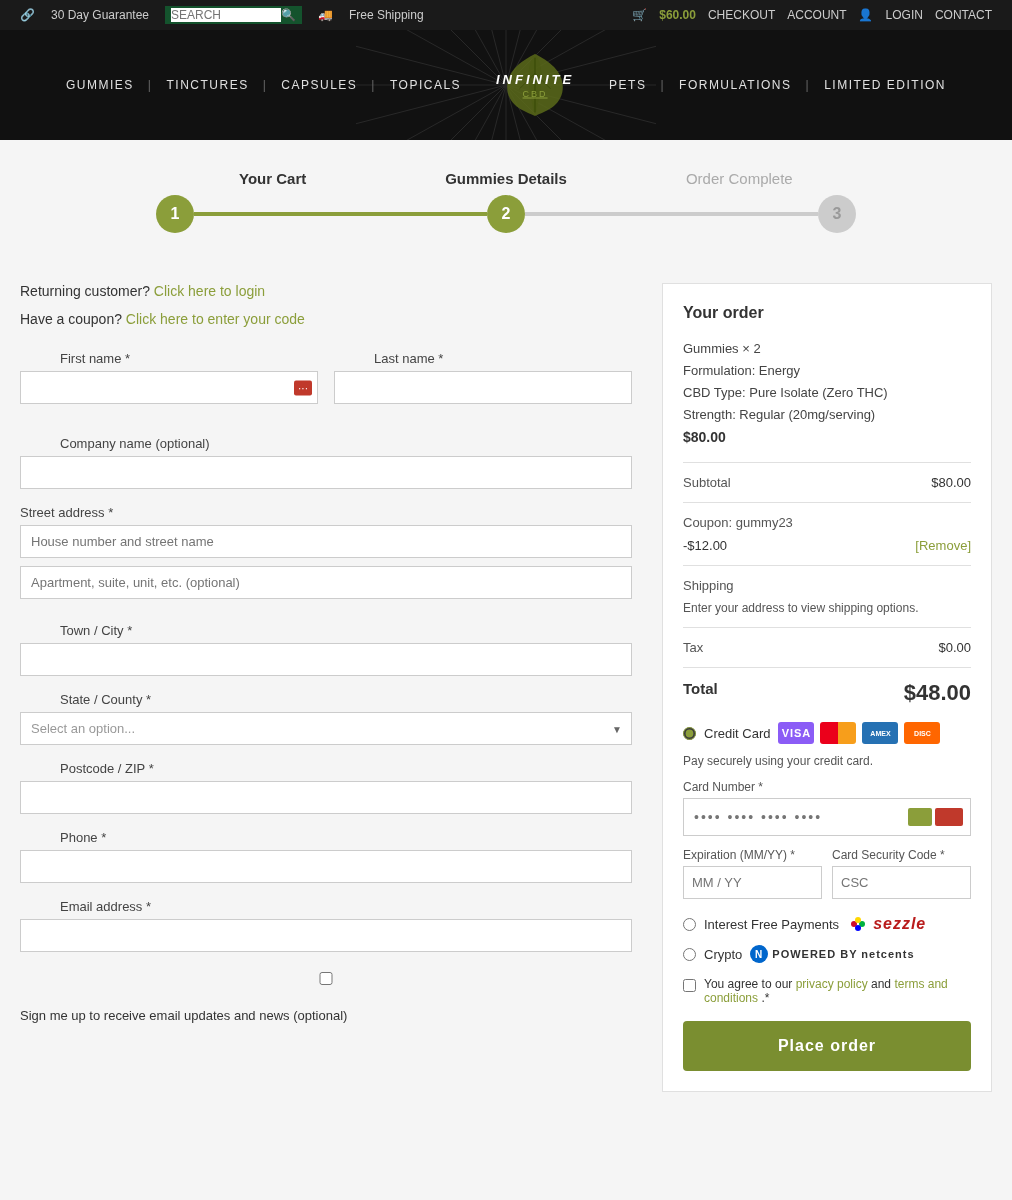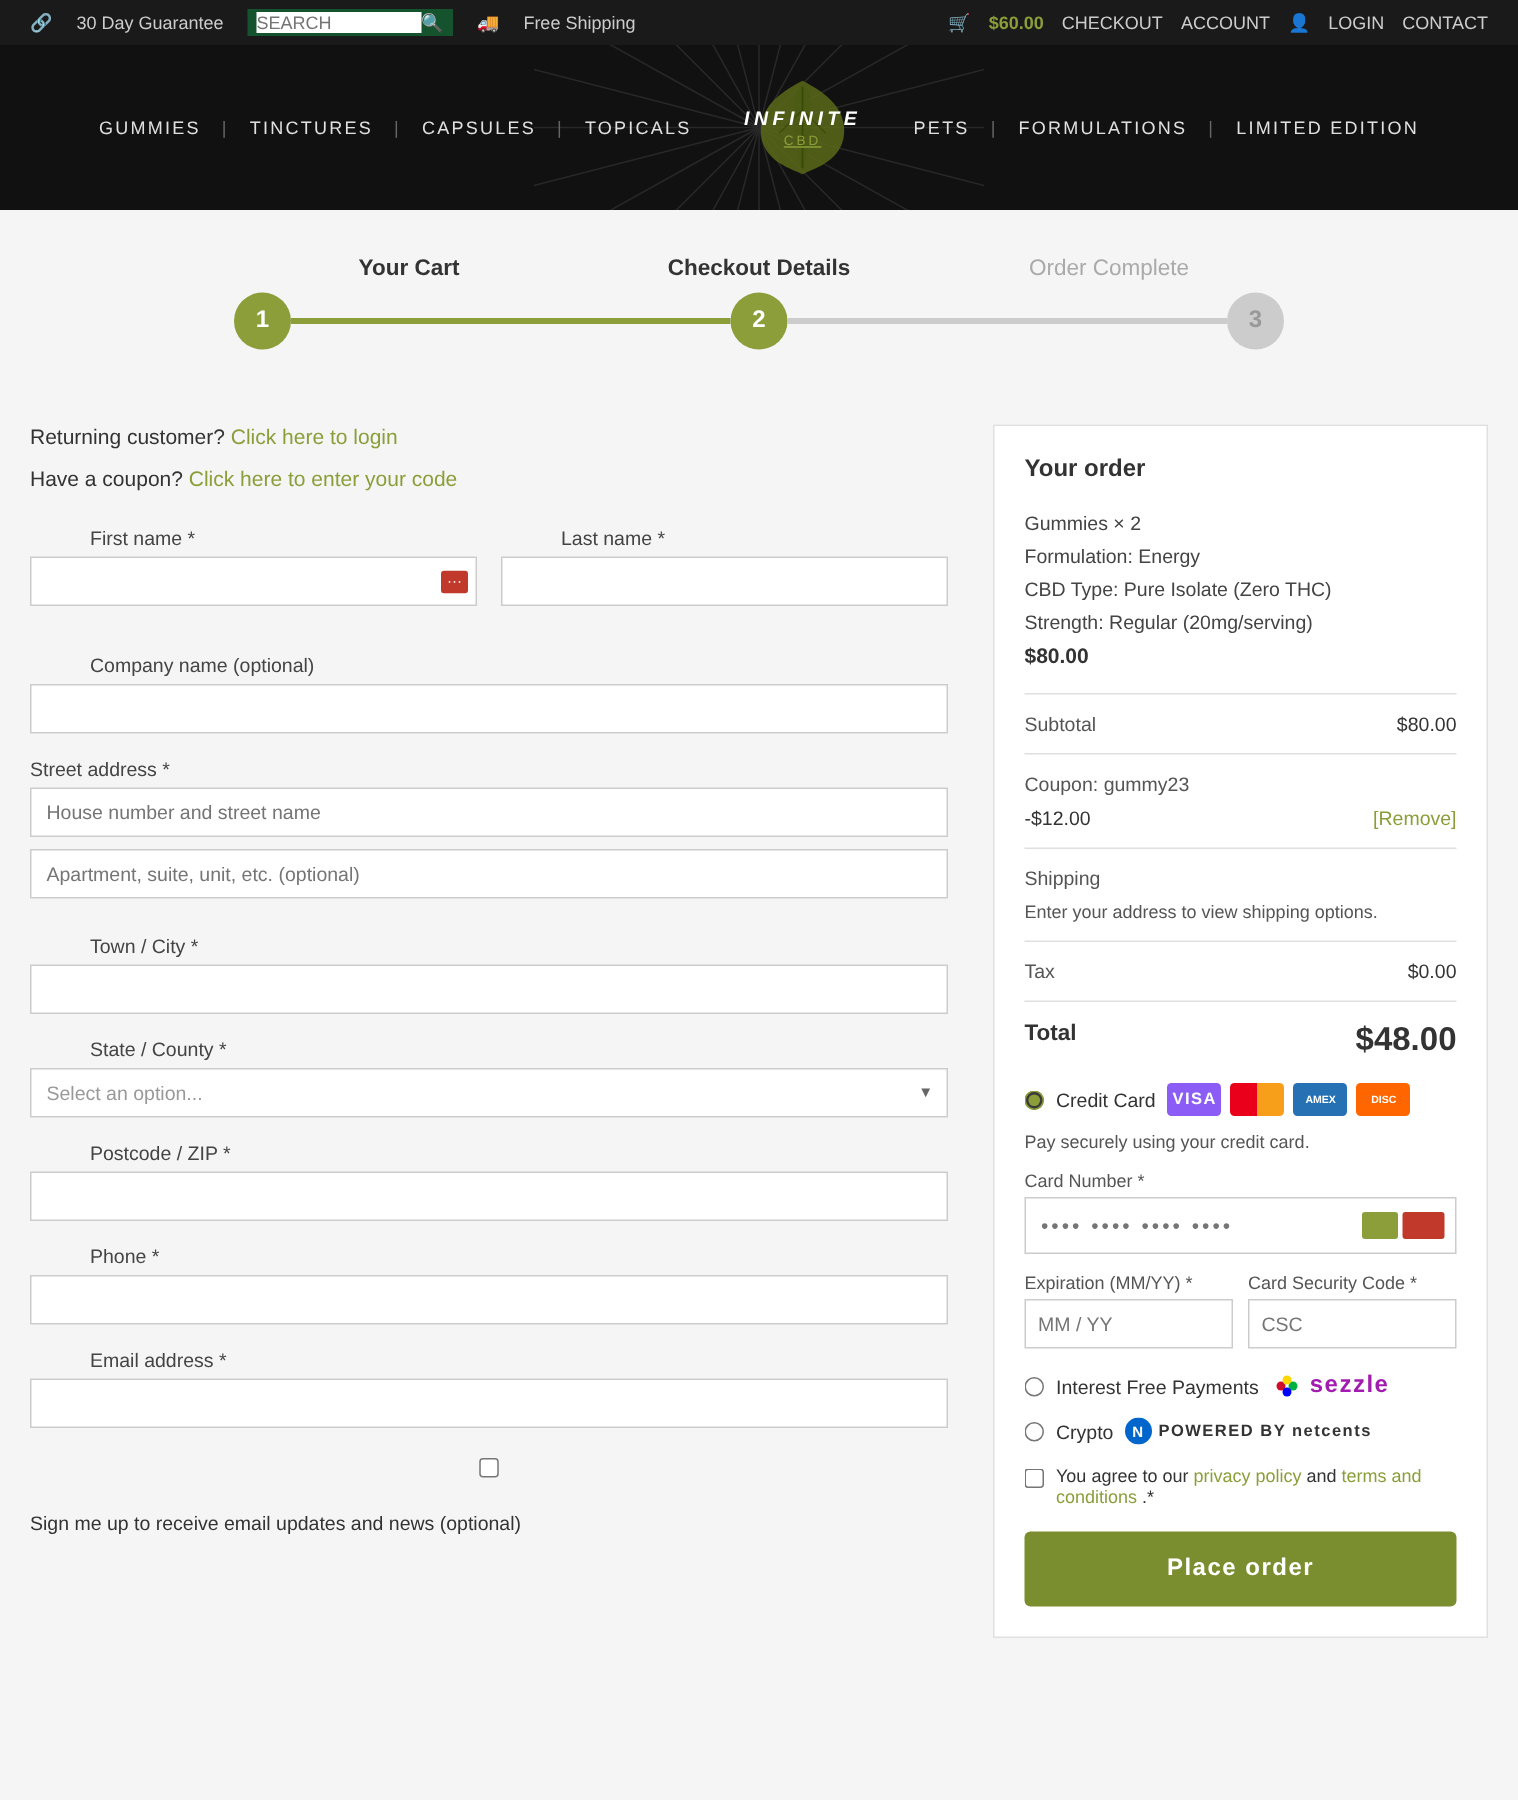--- a/index.html
+++ b/index.html
@@ -404,21 +404,21 @@
       <span>FORMULATIONS</span>
       <span class="sep">|</span>
       <span>LIMITED EDITION</span>
     </div>
   </nav>
 </div>
 
 <div class="progress-section">
   <div class="progress-labels">
     <div class="step-label" style="text-align:center;">Your Cart</div>
-    <div class="step-label" style="text-align:center;">Checkout Details</div>
+    <div class="step-label" style="text-align:center;">Gummies Details</div>
     <div class="step-label inactive" style="text-align:center;">Order Complete</div>
   </div>
   <div class="steps-row">
     <div class="step-circle">1</div>
     <div class="step-line"></div>
     <div class="step-circle">2</div>
     <div class="step-line inactive"></div>
     <div class="step-circle inactive">3</div>
   </div>
 </div>
@@ -592,21 +592,21 @@
         <span>Interest Free Payments</span>
         <div class="sezzle-logo">
 
           <svg width="22" height="22" viewBox="0 0 22 22">
             <rect width="22" height="22" rx="4" fill="#fff"></rect>
             <circle cx="7" cy="11" r="3" fill="#ce0e2d"></circle>
             <circle cx="15" cy="11" r="3" fill="#00b140"></circle>
             <circle cx="11" cy="7" r="3" fill="#ffd700"></circle>
             <circle cx="11" cy="15" r="3" fill="#0000ff"></circle>
           </svg>
-          <span style="font-weight:bold; color:#a21caf; font-size:16px; letter-spacing:1px;">sezzle</span>
+          <span style="font-weight:bold; color:#b91c1c; font-size:16px; letter-spacing:1px;font-style:italic;">sezzle</span>
         </div>
       </div>
 
       <div class="netcents-option">
         <input type="radio" name="payment" style="">
         <span>Crypto</span>
         <div class="netcents-logo">
           <svg width="18" height="18" viewBox="0 0 18 18">
             <rect width="18" height="18" rx="9" fill="#0066cc"></rect>
             <text x="9" y="13" text-anchor="middle" fill="#fff" font-size="10" font-weight="bold">N</text>

